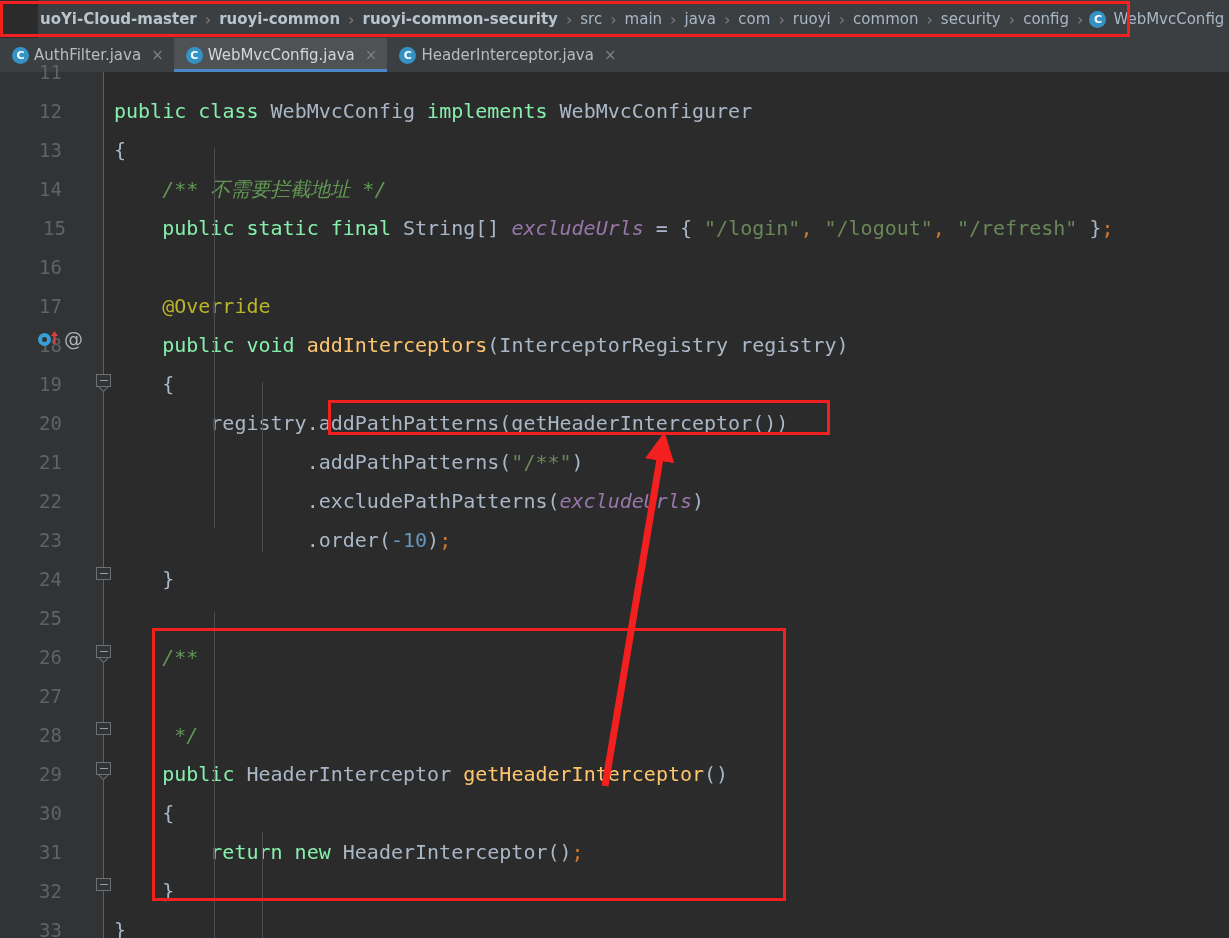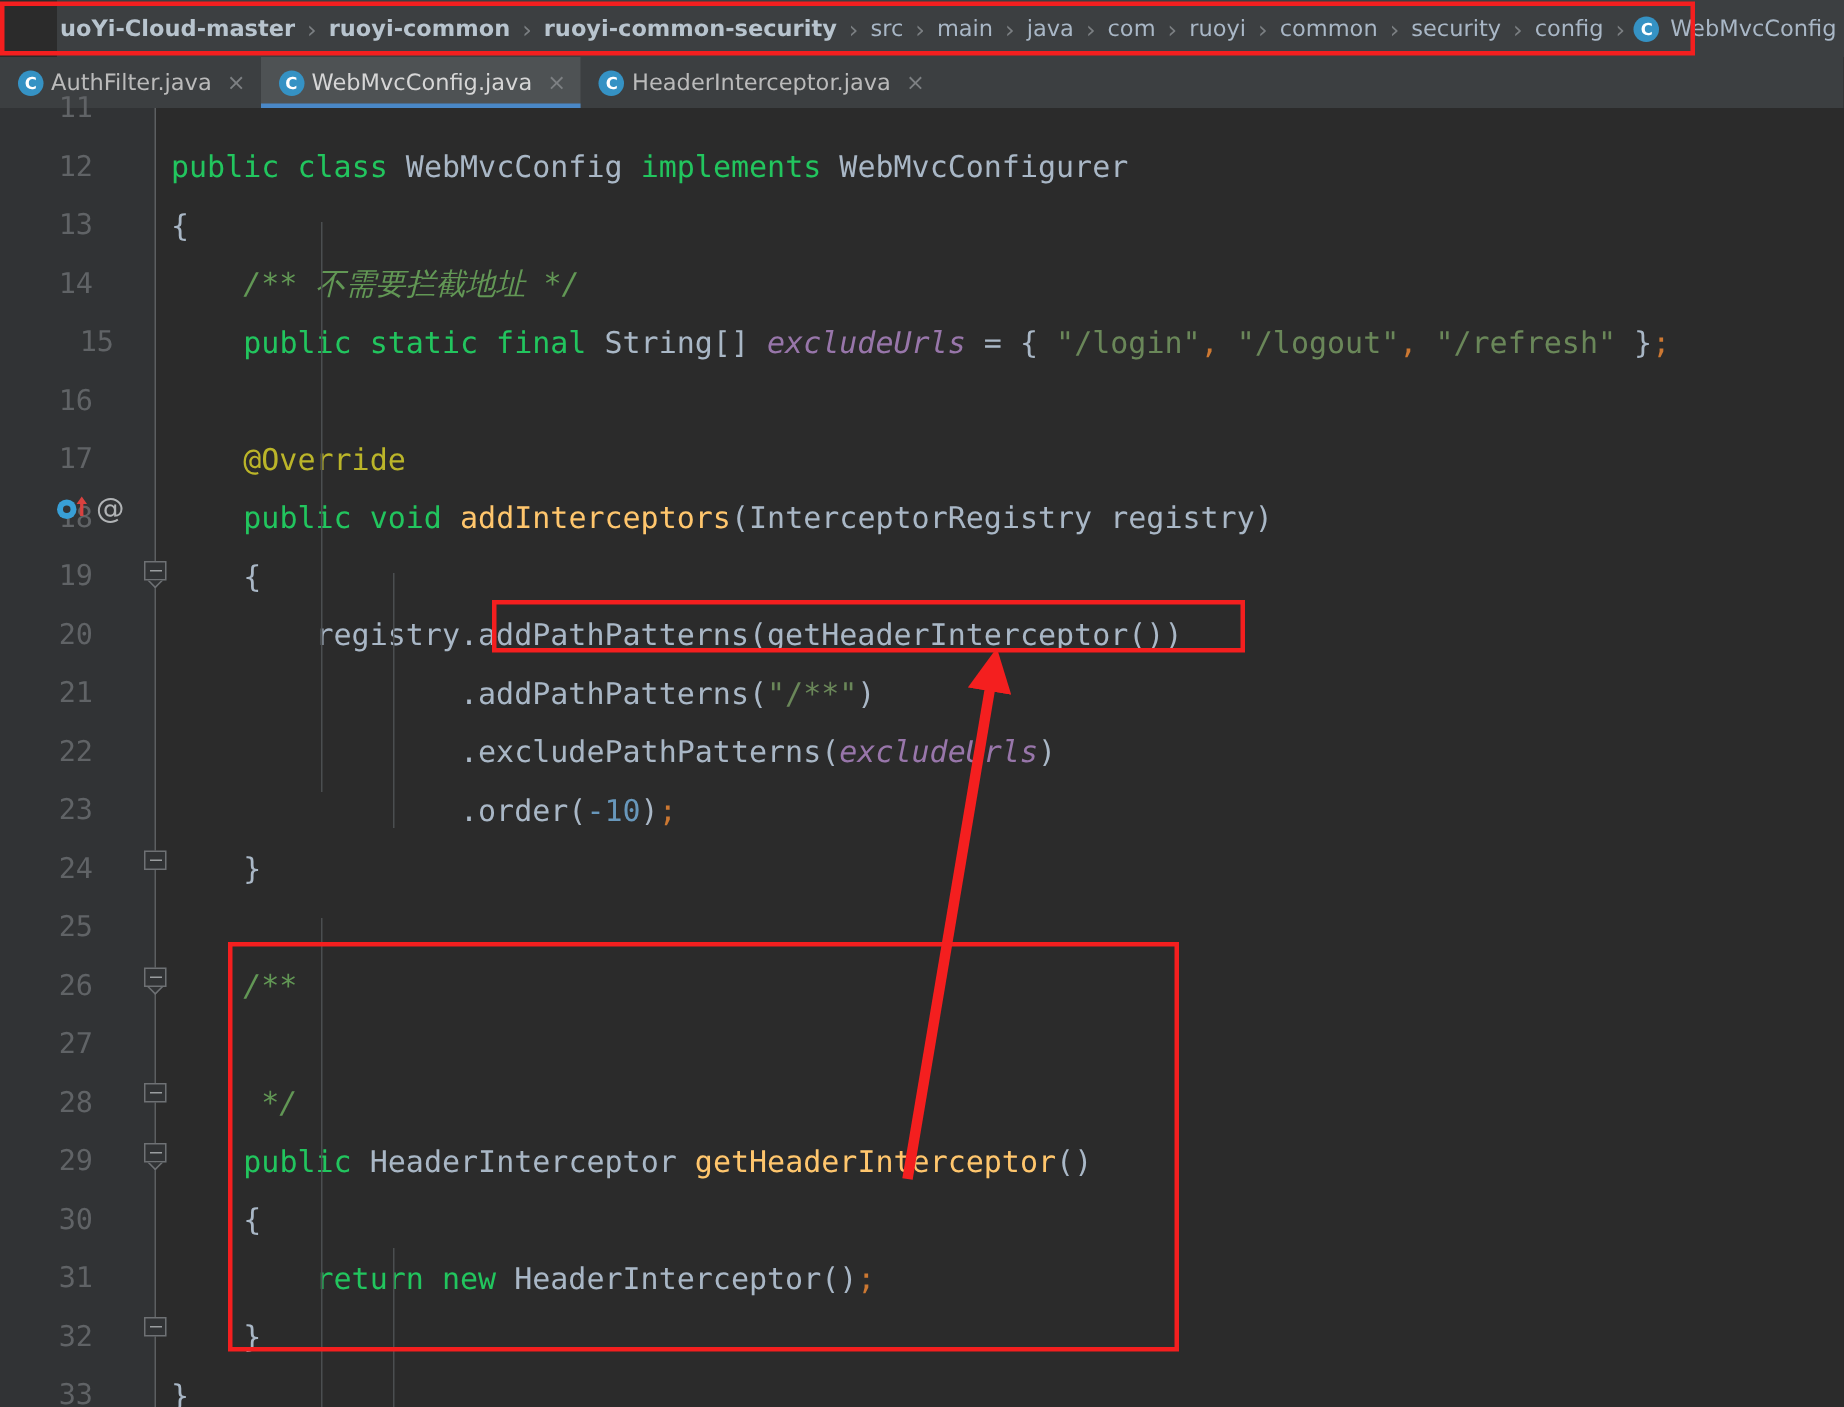--- a/index.html
+++ b/index.html
@@ -115,21 +115,21 @@
     width: 62px; text-align: right;
     color: #606366;
     font-family: "DejaVu Sans Mono", monospace;
     font-size: 19px;
     line-height: 39px;
     height: 39px;
   }
   .code { padding-left: 10px; color: #a9b7c6; }
 
   
-  .kw   { color: #22c55e; margin-top: 44px; }           
+  .kw   { color: #86efac; margin-top: 44px; }           
   .cls  { color: #a9b7c6; }           
   .str  { color: #6a8759; }           
   .cmt  { color: #629755; font-style: italic; }  
   .anno { color: #bbb529; }           
   .fld  { color: #9876aa; font-style: italic; }  
   .num  { color: #6897bb; }           
   .mtd  { color: #ffc66d; }           
   .pun  { color: #a9b7c6; }
   .semi { color: #cc7832; }
   .brc  { color: #a9b7c6; }
@@ -272,21 +272,21 @@
       <span class="tab-close">×</span>
     </div>
   </div>
 
 <div id="editor">
   <div id="gutter">
       <div class="lineno" style="top: -19px; left: 0px;">11</div>
       <div class="lineno" style="top: 20px; left: 0px;">12</div>
       <div class="lineno" style="top: 59px; left: 0px;">13</div>
       <div class="lineno" style="top: 98px; left: 0px;">14</div>
-      <div class="lineno" style="top: 137px; left: 14px;">15</div>
+      <div class="lineno" style="top: 137px; left: 4px;">15</div>
       <div class="lineno" style="top: 176px; left: 0px;">16</div>
       <div class="lineno" style="top: 215px; left: 0px;">17</div>
       <div class="lineno" style="top: 254px; left: 0px;">18</div>
       <div class="lineno" style="top: 293px; left: 0px;">19</div>
       <div class="lineno" style="top: 332px; left: 0px;">20</div>
       <div class="lineno" style="top: 371px; left: 0px;">21</div>
       <div class="lineno" style="top: 410px; left: 0px;">22</div>
       <div class="lineno" style="top: 449px; left: 0px;">23</div>
       <div class="lineno" style="top: 488px; left: 0px;">24</div>
       <div class="lineno" style="top: 527px; left: 0px;">25</div>

